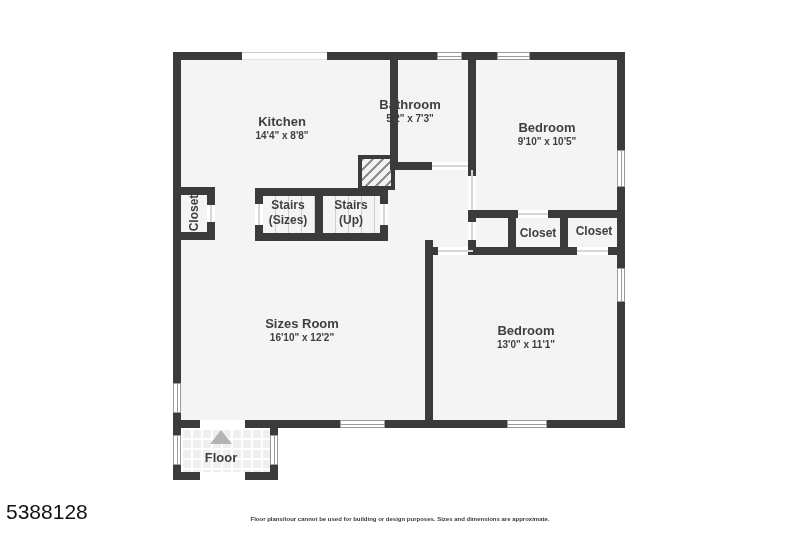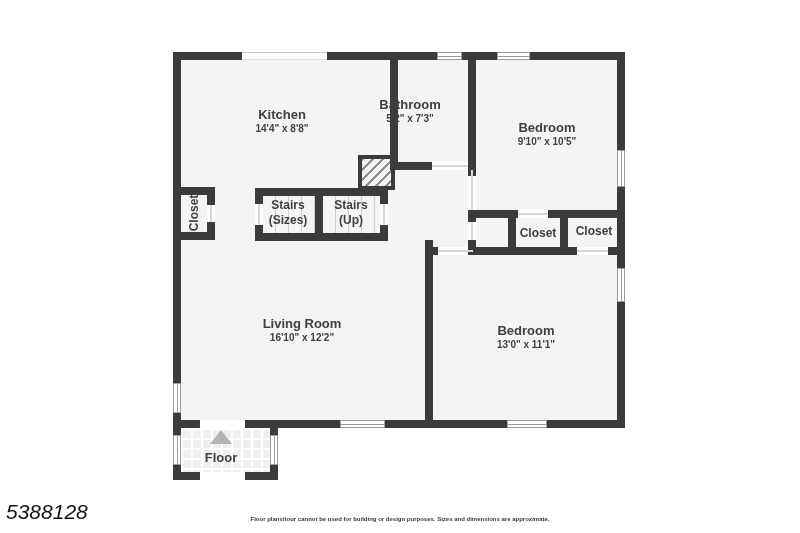--- a/index.html
+++ b/index.html
@@ -32,21 +32,21 @@
   .label{position:absolute;transform:translate(-50%,-50%);text-align:center;color:#3f3f3f;font-weight:700;white-space:nowrap;line-height:1.25;}
   .room-name{font-size:13px;}
   .room-dims{font-size:10px;}
   .small-label{font-size:12px;}
   .rot{transform:translate(-50%,-50%) rotate(-90deg);}
   .north-arrow{
     position:absolute;width:0;height:0;
     border-left:11px solid transparent;border-right:11px solid transparent;
     border-bottom:14px solid #b3b3b3;
   }
-  .listing-id{position:absolute;left:6px;top:500px;font-size:21px;font-weight:400;color:#111111;font-style:italic;}
+  .listing-id{position:absolute;left:6px;top:500px;font-size:21px;font-weight:400;color:#111111;}
   .disclaimer{position:absolute;left:50%;top:516px;transform:translateX(-50%);font-size:6px;font-weight:700;color:#3a3a3a;white-space:nowrap;}
 </style>
 </head>
 <body>
 
 <div id="canvas">
 
   <div class="floor" style="left:177px;top:56px;width:444px;height:368px;"></div>
   <div class="tile" style="left:181px;top:428px;width:89px;height:44px;"></div>
 
@@ -121,34 +121,34 @@
   <div class="win h" style="left:437px;top:52px;width:25px;height:8px;"></div>
   <div class="win h" style="left:497px;top:52px;width:33px;height:8px;"></div>
   <div class="win v" style="left:617px;top:150px;width:8px;height:37px;"></div>
   <div class="win v" style="left:617px;top:268px;width:8px;height:34px;"></div>
   <div class="win h" style="left:340px;top:420px;width:45px;height:8px;"></div>
   <div class="win h" style="left:507px;top:420px;width:40px;height:8px;"></div>
   <div class="win v" style="left:173px;top:383px;width:8px;height:30px;"></div>
   <div class="win v" style="left:173px;top:435px;width:8px;height:30px;"></div>
   <div class="win v" style="left:270px;top:435px;width:8px;height:30px;"></div>
 
-  <div class="label" style="left:282px;top:121px;">
+  <div class="label" style="left:282px;top:128px;">
     <div class="room-name">Kitchen</div>
     <div class="room-dims">14'4" x 8'8"</div>
   </div>
   <div class="label" style="left:410px;top:111px;text-align:center;">
     <div class="room-name">Bathroom</div>
     <div class="room-dims">5'2" x 7'3"</div>
   </div>
   <div class="label" style="left:547px;top:134px;">
     <div class="room-name">Bedroom</div>
     <div class="room-dims">9'10" x 10'5"</div>
   </div>
   <div class="label" style="left:302px;top:330px;">
-    <div class="room-name">Living Room</div>
+    <div class="room-name">Sizes Room</div>
     <div class="room-dims">16'10" x 12'2"</div>
   </div>
   <div class="label" style="left:526px;top:337px;">
     <div class="room-name">Bedroom</div>
     <div class="room-dims">13'0" x 11'1"</div>
   </div>
   <div class="label rot small-label" style="left:194px;top:213px;">Closet</div>
   <div class="label small-label" style="left:288px;top:213px;">
     <div>Stairs</div>
     <div>(Sizes)</div>

